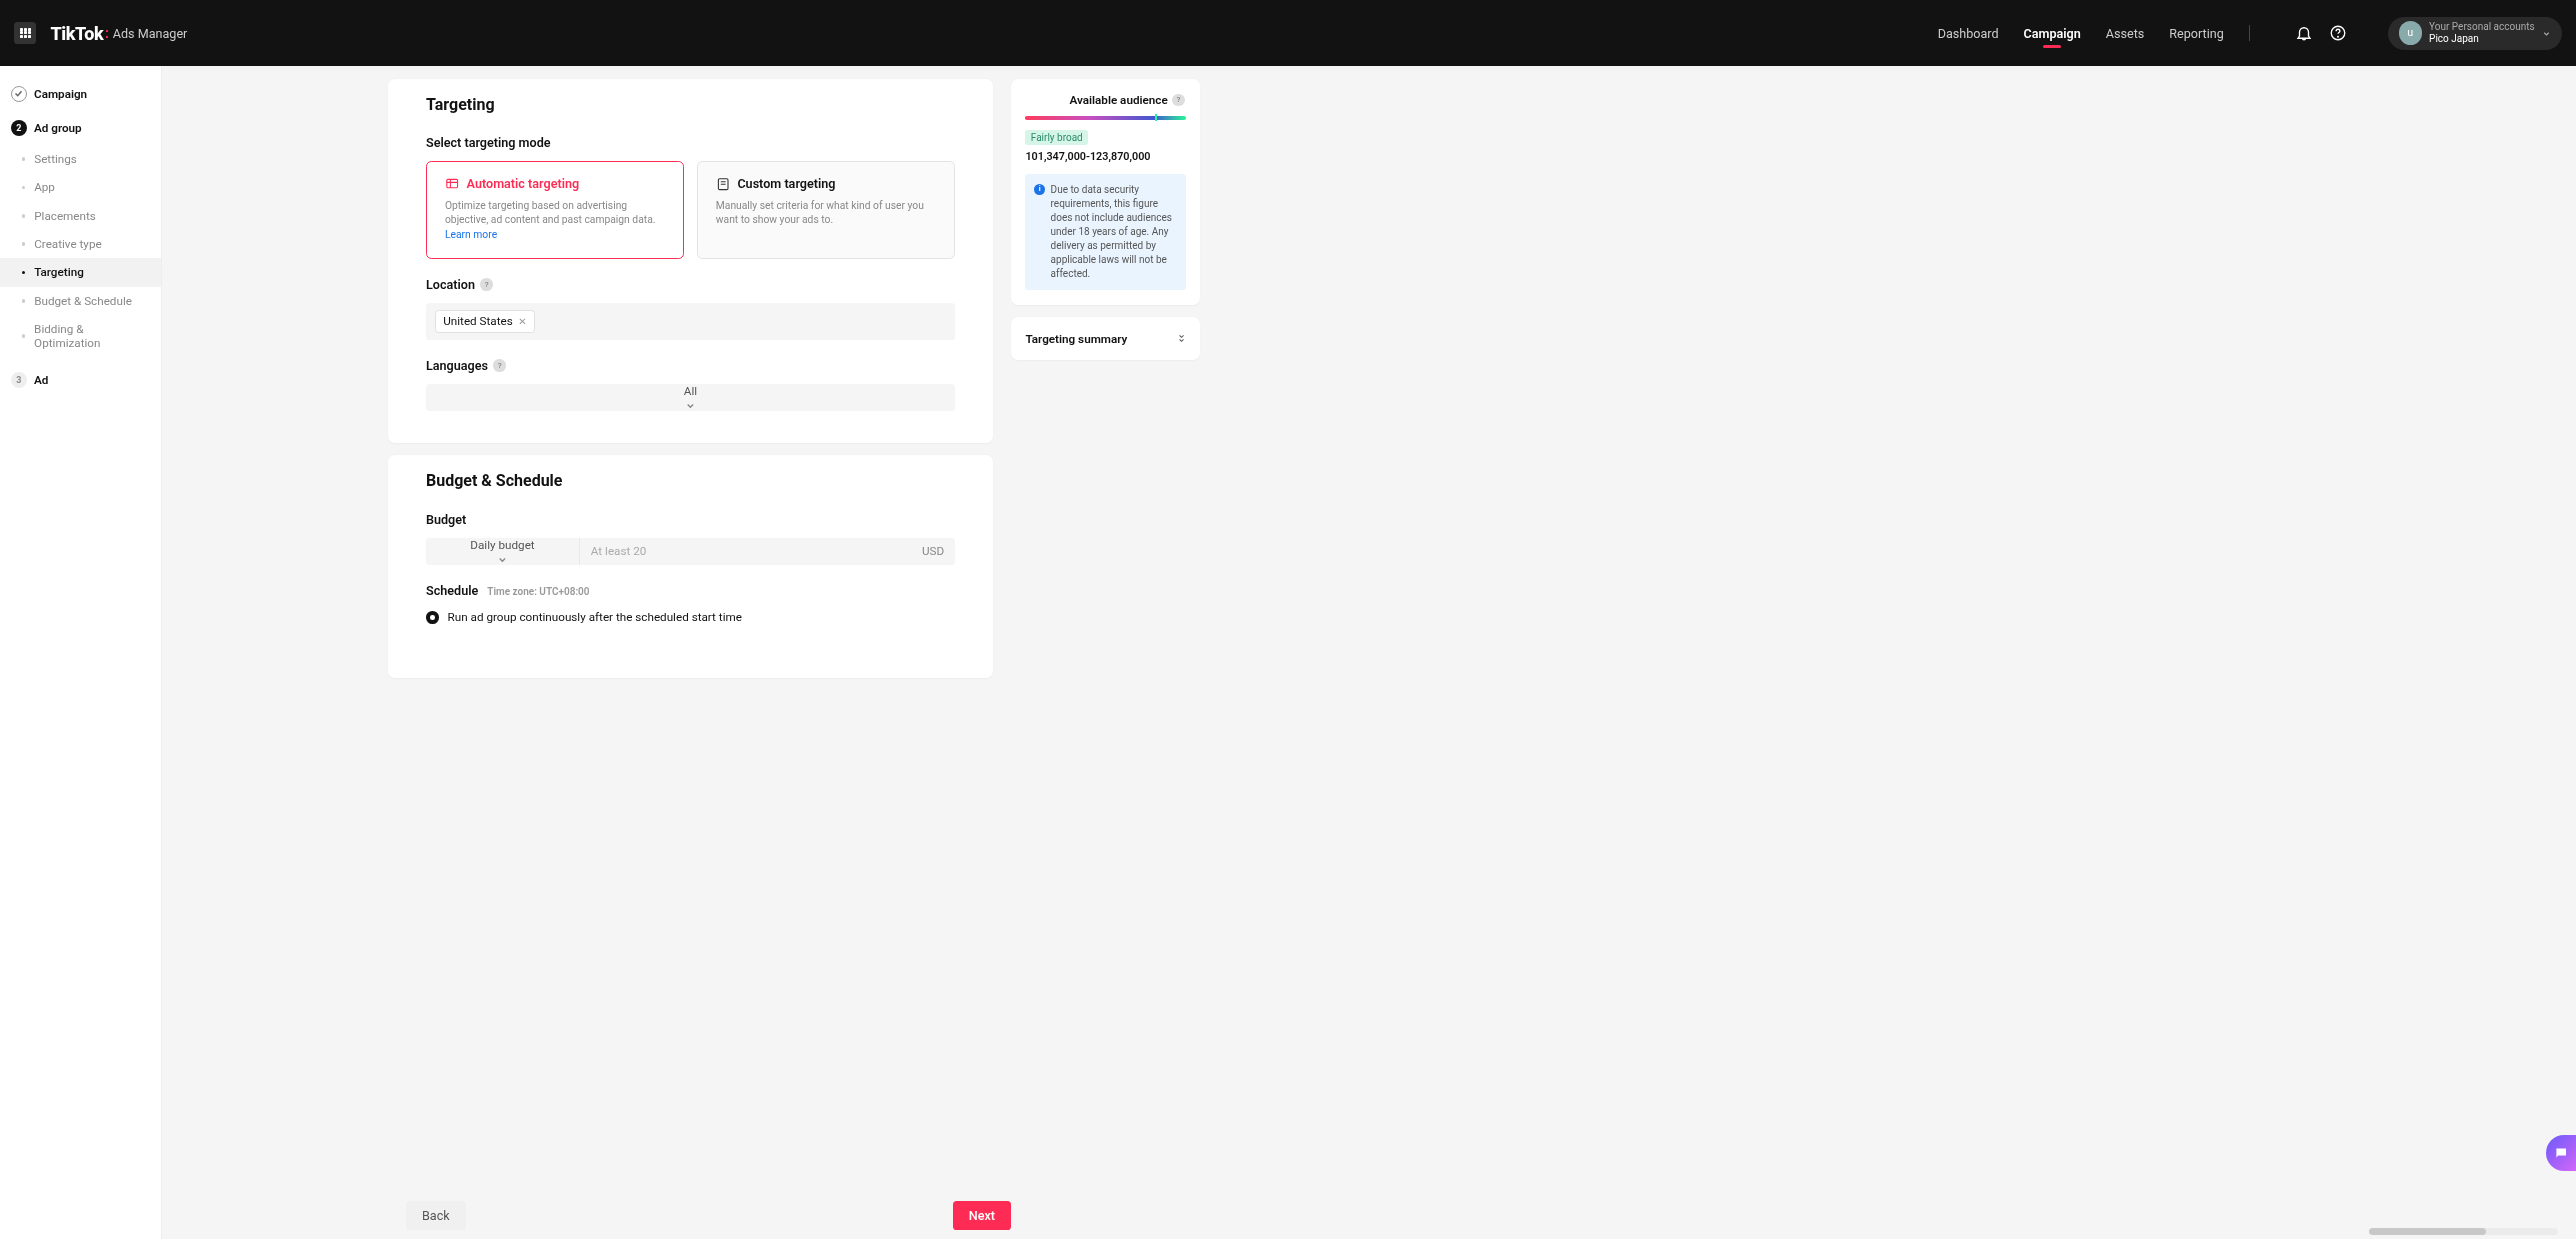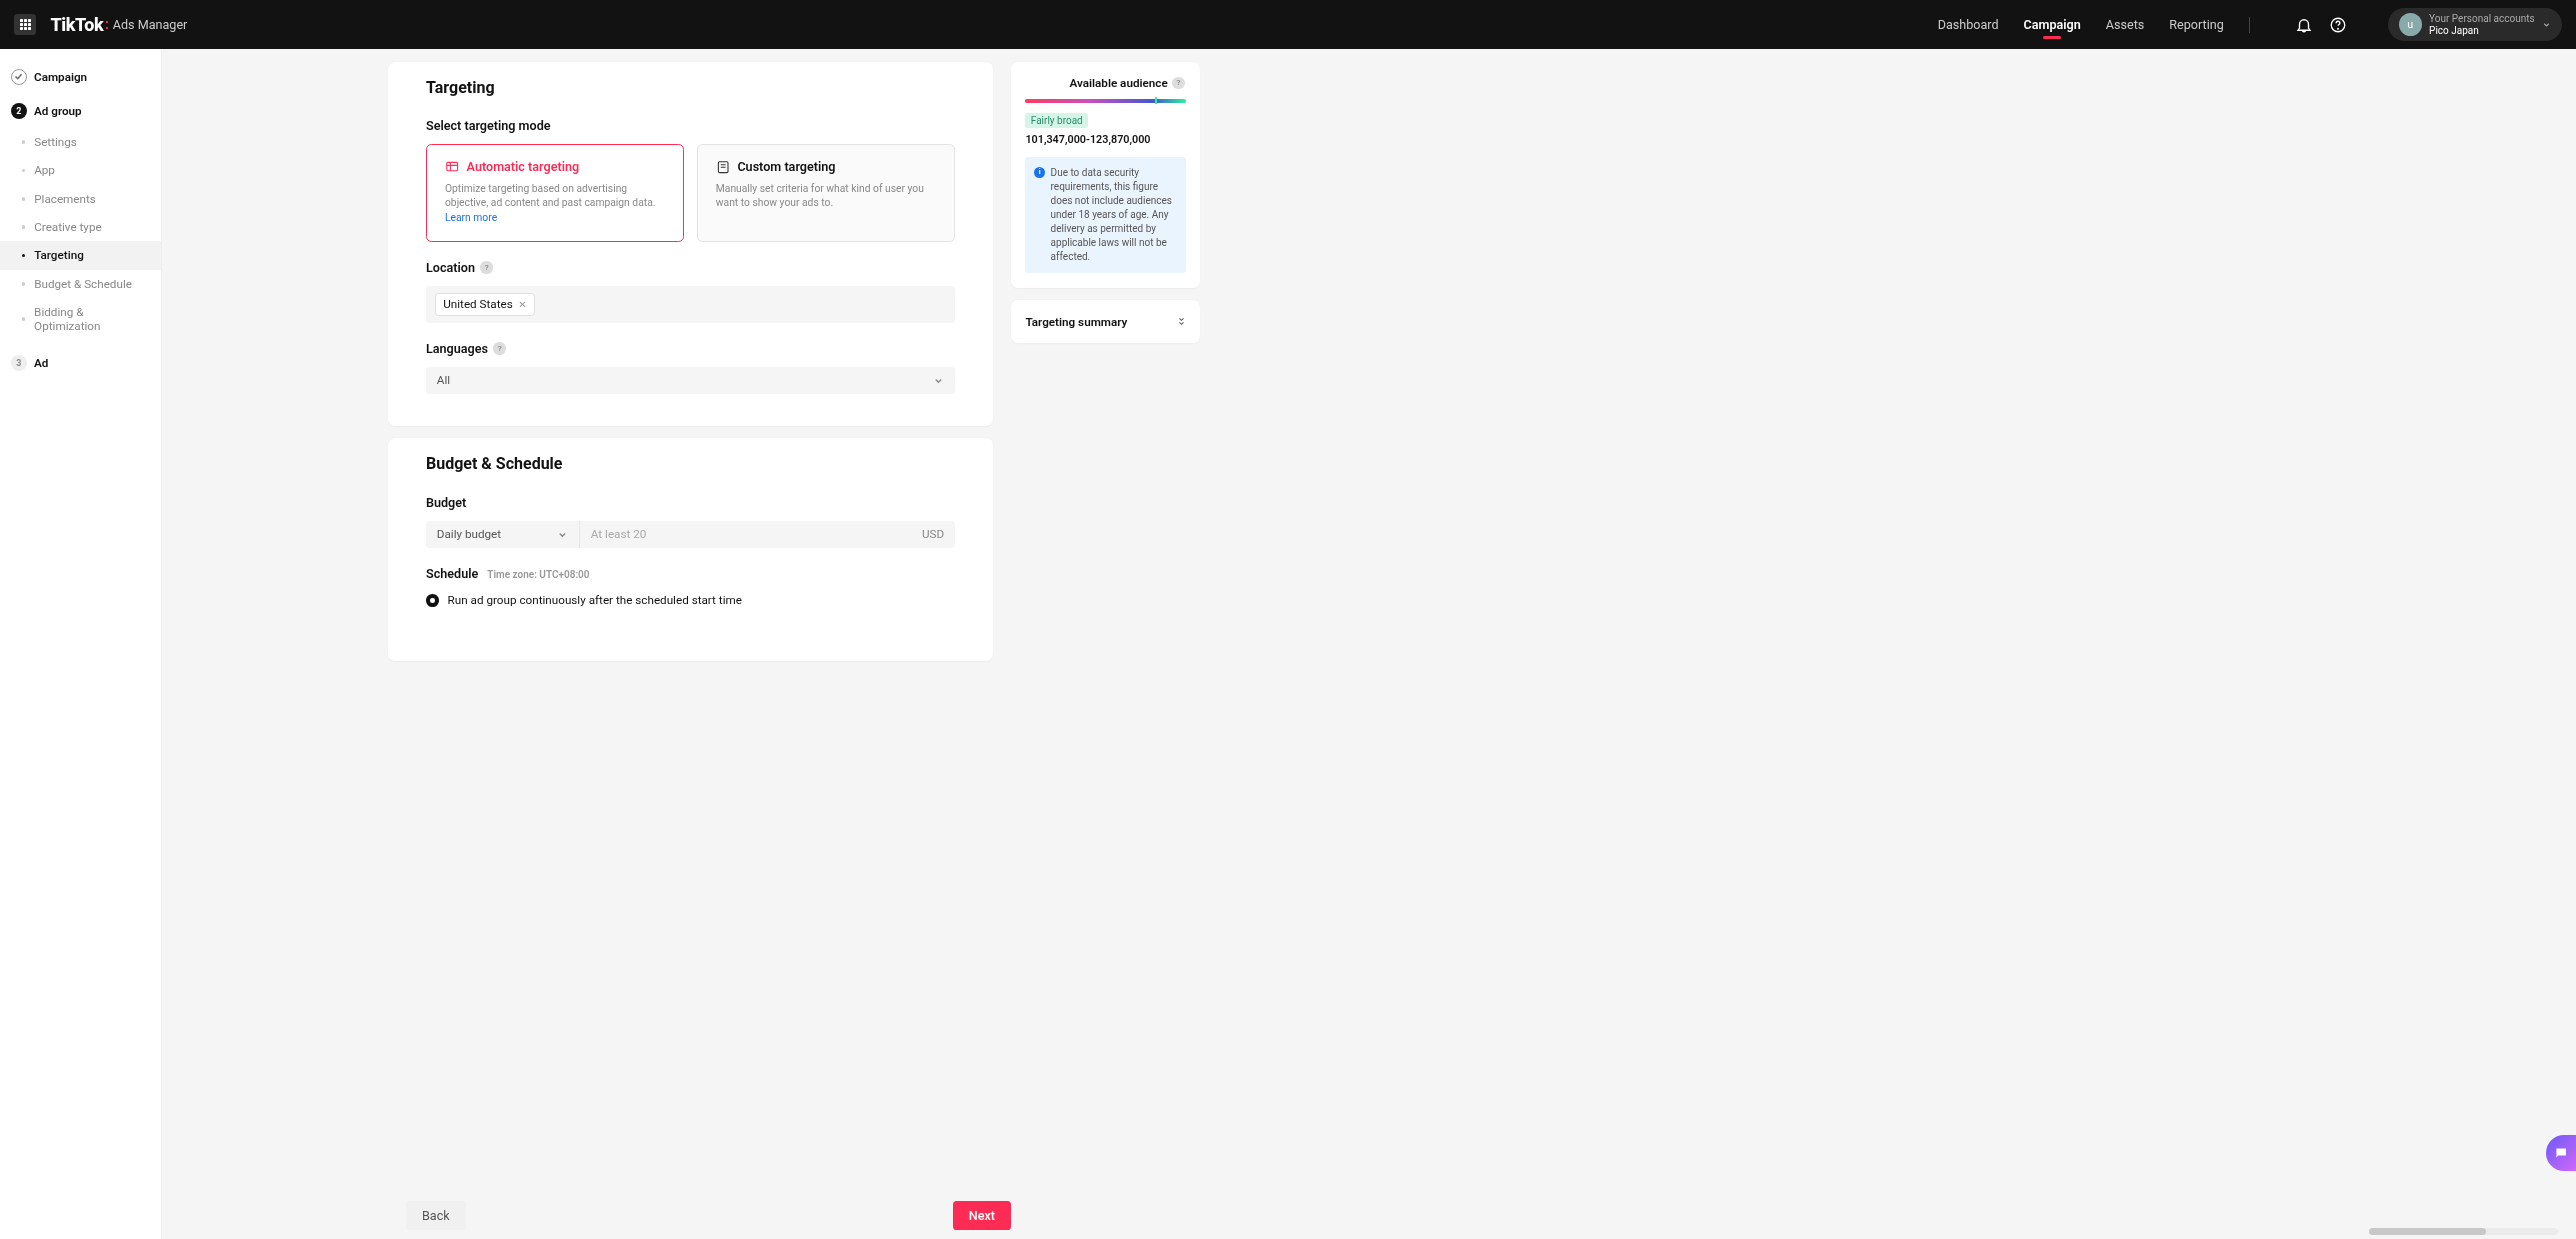--- a/index.html
+++ b/index.html
@@ -1,19 +1,19 @@
 <!DOCTYPE html>
 <html style="font-size:14.4px"><head>
 <meta charset="utf-8">
 <style>
 * { box-sizing: border-box; margin: 0; padding: 0; font-family: -apple-system, BlinkMacSystemFont, "Segoe UI", Roboto, sans-serif; }
 body { background: #f5f5f5; color: #121212; overflow: hidden; }
 
 
-.header { height: 49px; background: #121212; display: flex; align-items: center; padding: 0 14.4px; color: #fff; }
+.header { height: 66px; background: #121212; display: flex; align-items: center; padding: 0 14.4px; color: #fff; }
 .apps-icon { width: 21.6px; height: 21.6px; background: #333; border-radius: 3.6px; margin-right: 14.4px; display: flex; align-items: center; justify-content: center; cursor: pointer; padding: 5.4px; }
 .apps-grid { display: grid; grid-template-columns: repeat(3, 1fr); grid-template-rows: repeat(3,1fr); gap: 0.9px; width: 10.8px; height: 10.8px; }
 .apps-grid span { background: #fff; border-radius: 0.4px; }
 .logo { display: flex; align-items: center; }
 .logo-tiktok { font-weight: 800; font-size: 18px; letter-spacing: -0.4px; }
 .logo-sep { margin: 0 3.6px 0 1.8px; color: #fe2c55; font-weight: 700; }
 .logo-sub { font-size: 12.6px; color: #ccc; }
 .nav { margin-left: auto; display: flex; align-items: center; gap: 25px; }
 .nav-item { font-size: 12.6px; color: #ccc; cursor: pointer; position: relative; padding: 16px 0; }
 .nav-item.active { color: #fff; font-weight: 600; }
@@ -66,21 +66,21 @@
 
 .chip-field { background:#f5f5f5; border-radius:3.6px; padding:7.2px 9px; min-height:36px; display:flex; align-items:center; flex-wrap:wrap; gap:5.4px; }
 .chip { background:#fff; border:0.9px solid #e0e0e0; border-radius:3.6px; padding:3.6px 7.2px; font-size:11.7px; display:flex; align-items:center; gap:5.4px; }
 .chip-x { cursor:pointer; color:#999; font-size:10px; }
 
 .search-field { background:#f5f5f5; border-radius:3.6px; padding:0 10.8px; height:27px; display:flex; align-items:center; gap:7.2px; margin-top:7.2px; }
 .search-field input { background:transparent; border:none; outline:none; flex:1; font-size:11.7px; color:#333; }
 .search-field input::placeholder { color:#aaa; }
 .search-icon { width:12.6px; height:12.6px; }
 
-.select-field { background:#f5f5f5; border-radius:3.6px; height:27px; display:flex; align-items:center; padding:0 10.8px; font-size:11.7px; color:#555; cursor:pointer; justify-content:space-between; }
+.select-field { background:#f5f5f5; border-radius:3.6px; height:27px; display:flex; align-items:center; padding:0 10.8px; font-size:11.7px; color:#555; cursor:pointer; justify-content:space-between;flex-direction:column; }
 .select-chev { width:10.8px; height:10.8px; }
 
 .budget-row { display:flex; gap:0; }
 .budget-row .select-field { width:153px; border-radius:3.6px 0 0 3.6px; position:relative; }
 .budget-input-wrap { flex:1; background:#f5f5f5; border-radius:0 3.6px 3.6px 0; display:flex; align-items:center; padding:0 10.8px; border-left:0.9px solid #e8e8e8; }
 .budget-input-wrap input { flex:1; background:transparent; border:none; outline:none; font-size:11.7px; }
 .budget-input-wrap input::placeholder{ color:#aaa; }
 .currency { font-size:11.7px; color:#888; }
 
 .schedule-row { display:flex; align-items:baseline; gap:9px; }

